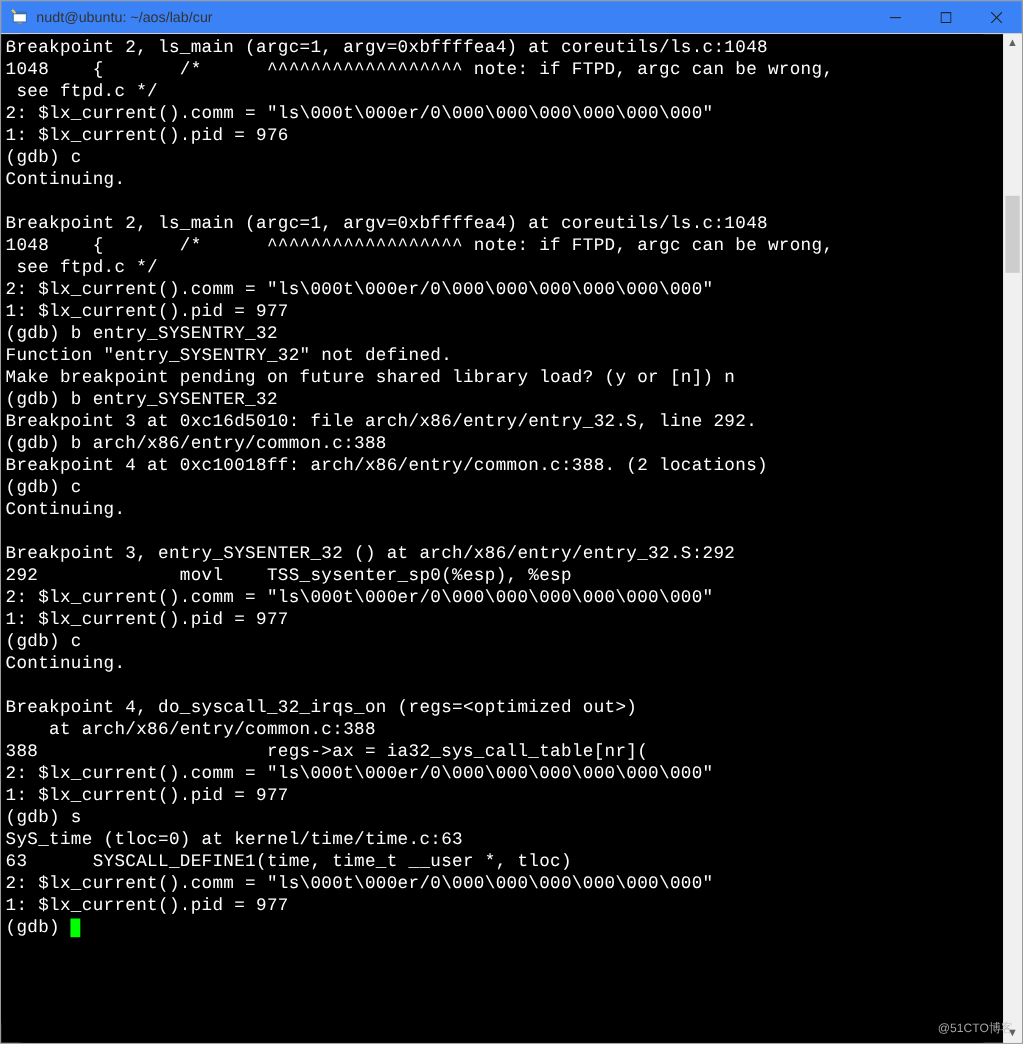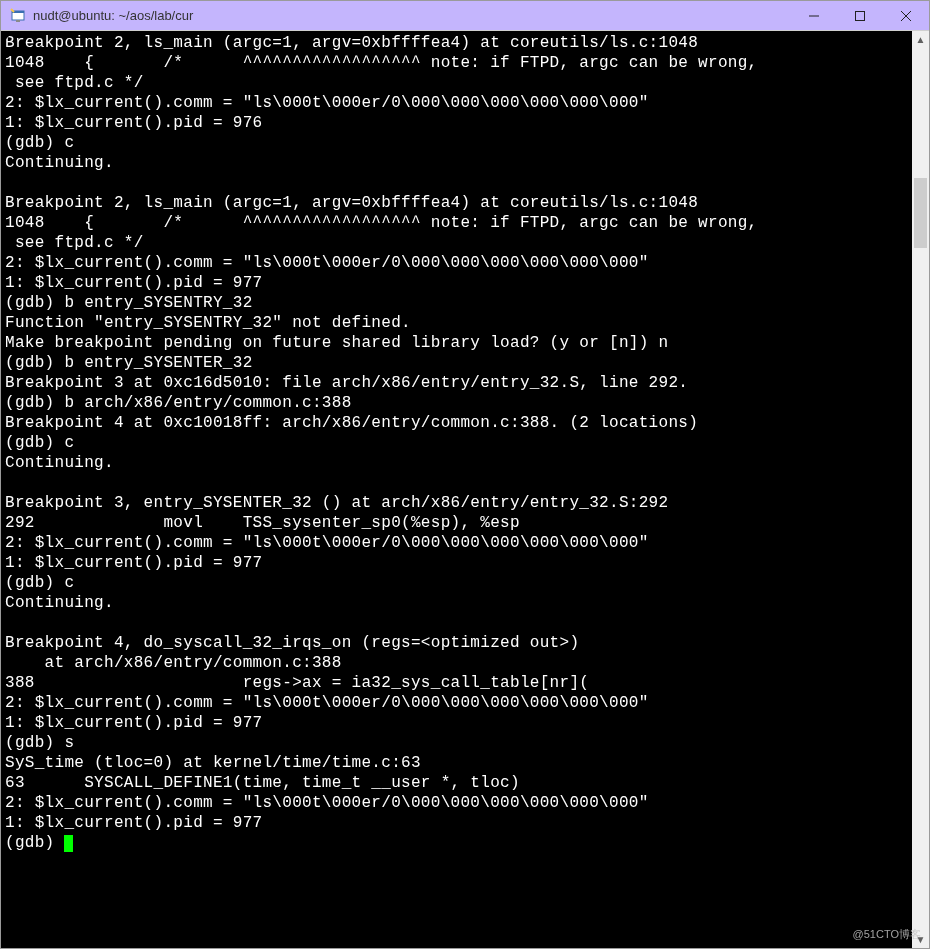--- a/index.html
+++ b/index.html
@@ -1,18 +1,18 @@
 <!DOCTYPE html>
 <html><head>
 <meta charset="utf-8">
 <style>
   * { margin: 0; padding: 0; box-sizing: border-box; }
   html, body { width: 930px; height: 949px; overflow: hidden; font-family: "Segoe UI", Tahoma, sans-serif; background: #f0f0f0; }
   .window { width: 930px; height: 949px; background: #ffffff; border: 1px solid #9a9a9a; display: flex; flex-direction: column; position: relative; }
-  .titlebar { height: 30px; display: flex; align-items: center; background: #c4b5fd; border-bottom: 1px solid #d0d0d0; user-select: none; }
+  .titlebar { height: 30px; display: flex; align-items: center; background: #3b82f6; border-bottom: 1px solid #d0d0d0; user-select: none; }
   .titlebar .icon { width: 18px; height: 18px; margin: 0 6px 0 8px; display:flex; align-items:center; justify-content:center; }
   .titlebar .title { flex: 0 0 auto; font-size: 13px; color: #333; }
   .titlebar .spacer { flex: 1 1 auto; }
   .winbtn { width: 46px; height: 30px; display: flex; align-items: center; justify-content: center; font-size: 12px; color: #333; }
   .terminal-wrap { flex: 1 1 auto; display: flex; background: #000; position: relative; }
   .terminal { flex: 1 1 auto; background: #000; color: #ffffff; font-family: "Consolas", "Courier New", monospace; font-size: 16px; line-height: 20px; padding: 2px 2px 2px 4px; white-space: pre; overflow: hidden; letter-spacing: 0.3px; border-radius: 22px; }
   .cursor { display: inline-block; width: 9px; height: 17px; background: #00ff00; vertical-align: text-bottom; }
   .scrollbar { width: 17px; background: #f0f0f0; display:flex; flex-direction:column; }
   .scrollbar .arrow { height: 17px; display:flex; align-items:center; justify-content:center; color:#606060; font-size:10px; background:#f0f0f0; }
   .scrollbar .track { flex:1 1 auto; background:#f0f0f0; position:relative; }

